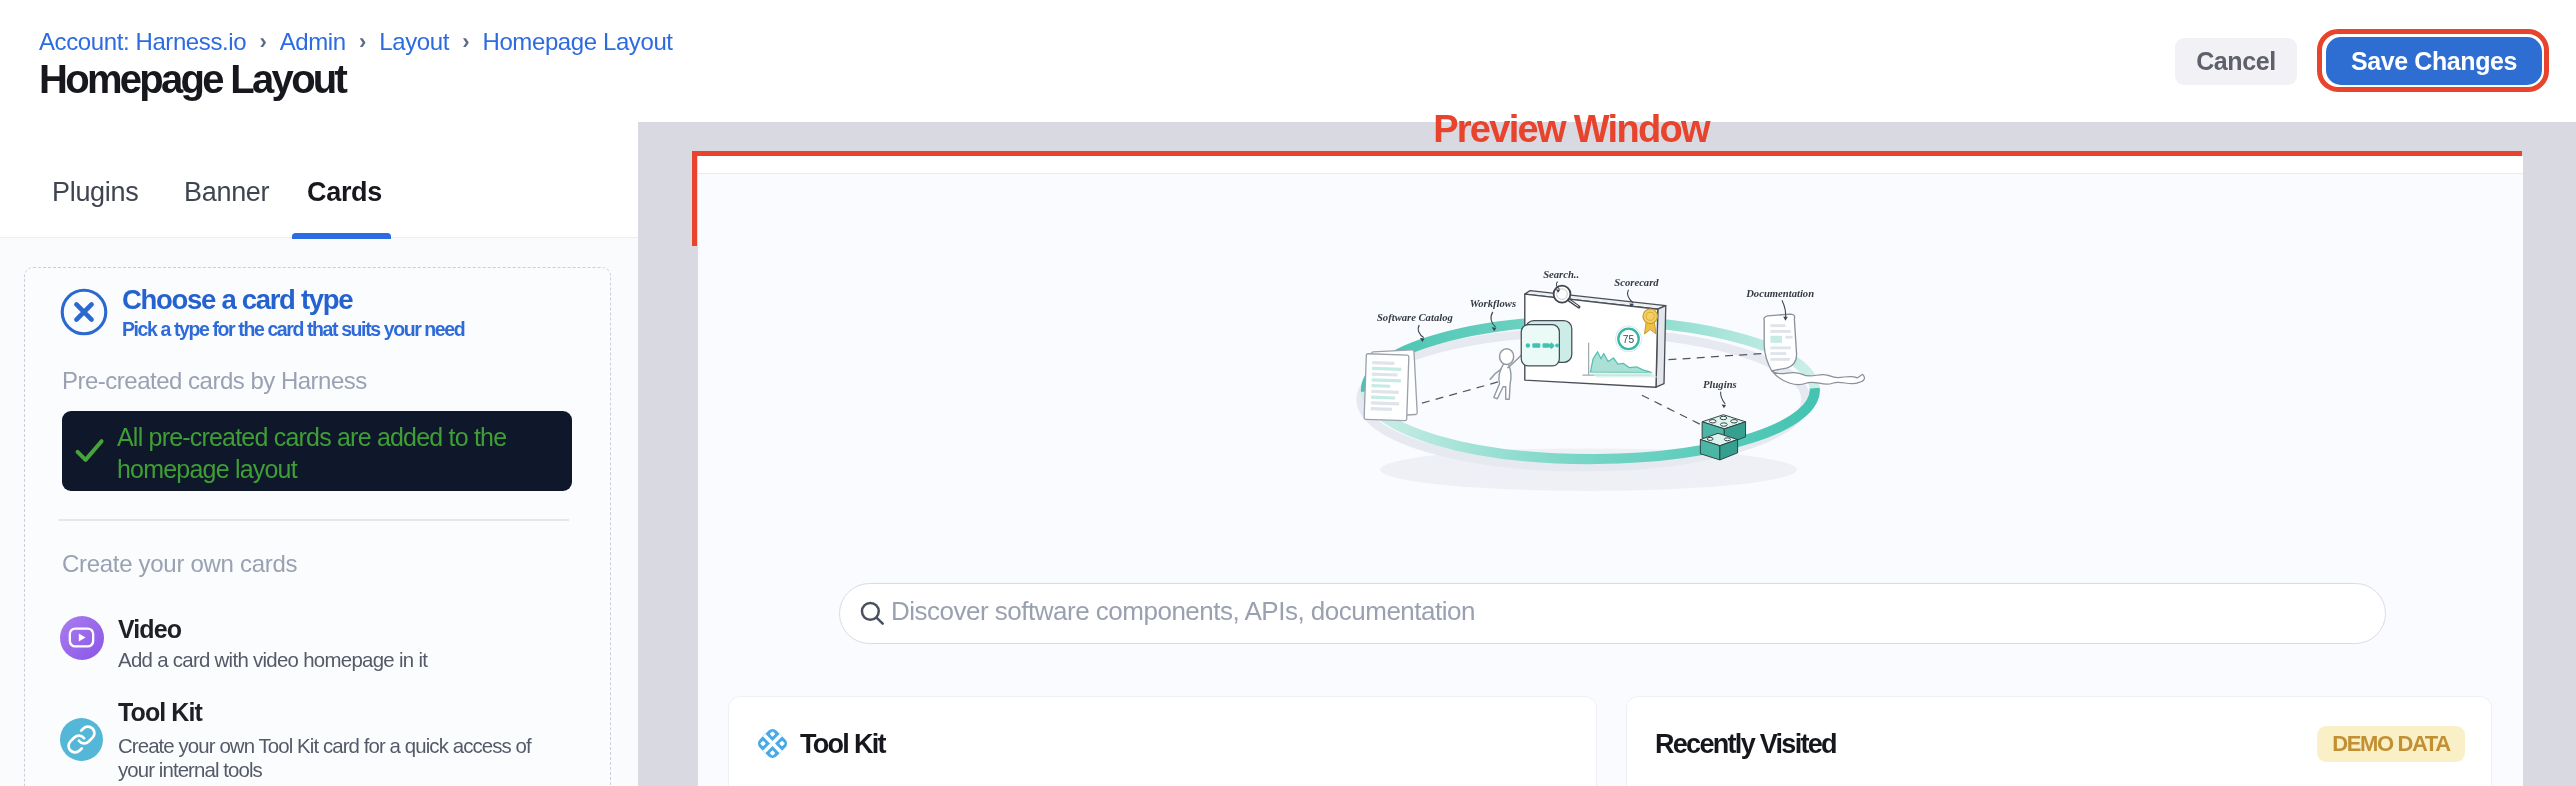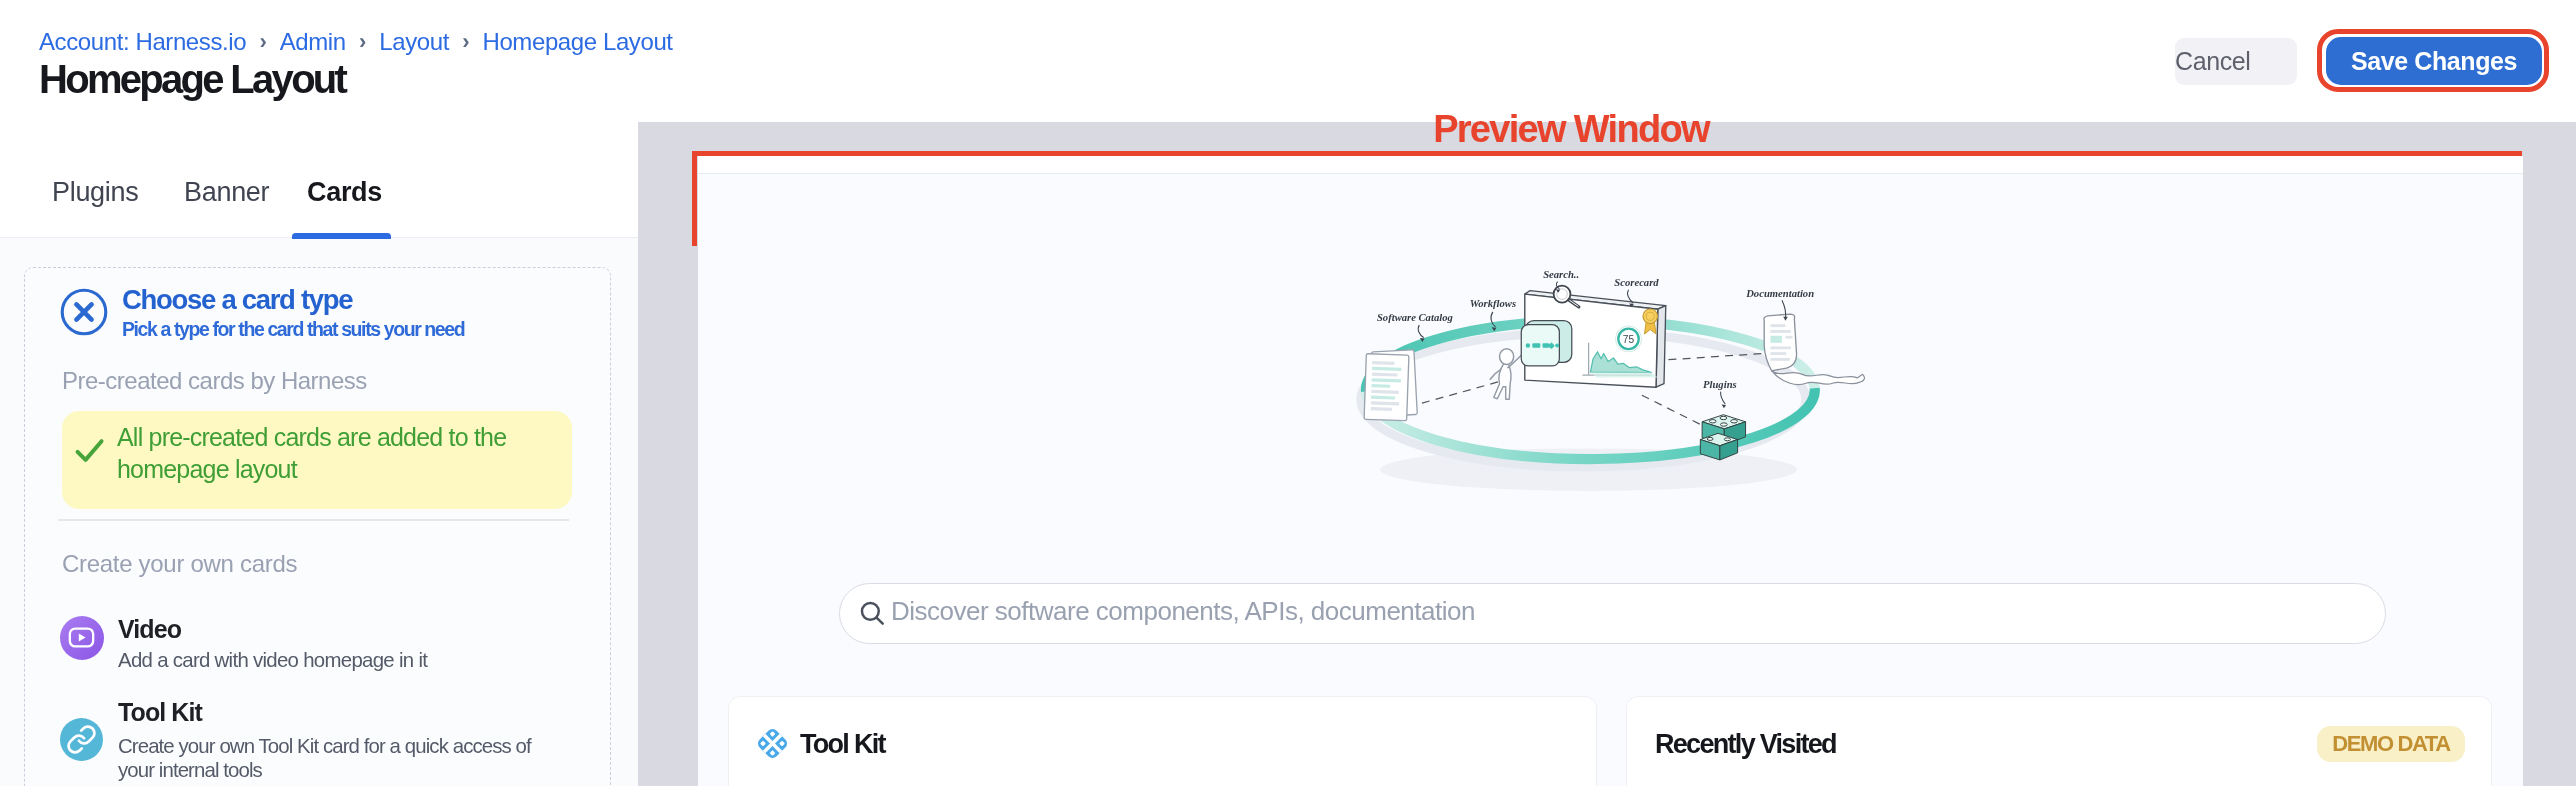--- a/index.html
+++ b/index.html
@@ -6,41 +6,41 @@
   html,body { width:2576px; height:786px; overflow:hidden; }
   body { font-family:"Liberation Sans", sans-serif; position:relative; background:#d9dae1; }
   .abs { position:absolute; }
 
   
   #topbar { left:0; top:0; width:2576px; height:122px; background:#ffffff; }
   #crumbs { left:39px; top:28px; font-size:24px; letter-spacing:-0.4px; color:#2c6be2; white-space:nowrap; }
   #crumbs .sep { color:#5d6b85; font-weight:600; font-size:22px; padding:0 13.3px; position:relative; top:-0.9px; }
   #title { left:39px; top:57px; font-size:40px; font-weight:700; letter-spacing:-2.7px; color:#17181d; }
   #btn-cancel { left:2175px; top:38px; width:122px; height:47px; background:#f2f2f6; border-radius:9px;
-    color:#5e606c; font-size:25px; font-weight:400; letter-spacing:-0.4px; line-height:47px; }
+    color:#5e606c; font-size:25px; font-weight:700; letter-spacing:-0.4px; text-align:center; line-height:47px; }
   #red-ring { left:2317px; top:29px; width:232px; height:63px; border:5.3px solid #e8432c; border-radius:21px; }
   #btn-save { left:2326px; top:37px; width:216px; height:48px; background:#2e6ed2; border-radius:15px;
     color:#ffffff; font-size:25px; font-weight:700; letter-spacing:-0.4px; text-align:center; line-height:48px; }
 
   
   #sidebar { left:0; top:122px; width:638px; height:665px; background:#fafbfd; }
   #tabstrip { left:0; top:0; width:638px; height:116px; background:#ffffff; border-bottom:1.8px solid #eceef2; }
   .tab { top:55px; font-size:27px; color:#3f4450; font-weight:500; letter-spacing:-0.3px; }
   #tab1 { left:52px; }
   #tab2 { left:184px; }
   #tab3 { left:307px; color:#17181d; font-weight:700; }
   #tabline { left:292px; top:111px; width:99px; height:6.2px; background:#2c6be2; border-radius:3.6px 3.6px 0 0; }
 
   #dashbox { left:24px; top:145px; width:587px; height:675px; border:1.8px dashed #c9cedb; border-radius:9px; background:#fbfcfe; }
 
   #xicon { left:60px; top:166px; }
   #h-choose { left:122px; top:162px; font-size:27.5px; font-weight:700; letter-spacing:-1.3px; color:#2462cf; }
   #h-pick { left:122px; top:196px; font-size:19.5px; font-weight:600; letter-spacing:-1.4px; color:#2f6bd8; }
   #h-pre { left:62px; top:245px; font-size:24px; color:#99a1b2; letter-spacing:-0.5px; }
-  #greenbox { left:62px; top:289px; width:510px; height:98px; border-radius:17px; background:#fef9c3; }
+  #greenbox { left:62px; top:289px; width:510px; height:80px; border-radius:9px; background:#0f172a; }
   #greenbox svg { position:absolute; left:12.4px; top:24px; }
   #greenbox .gtxt { position:absolute; left:55px; top:9.8px; font-size:25px; font-weight:500; letter-spacing:-0.8px;
     color:#3f9e35; line-height:32px; }
   #divider { left:58px; top:397px; width:511px; height:1.8px; background:#e5e7ec; }
   #h-create { left:62px; top:428px; font-size:24px; color:#99a1b2; letter-spacing:-0.3px; }
 
   #vicon { left:60px; top:494px; width:44px; height:44px; border-radius:50%;
     background:linear-gradient(135deg,#aa7df0,#8a55e6); }
   #v-title { left:118px; top:493px; font-size:25px; font-weight:700; letter-spacing:-0.9px; color:#1e2026; }
   #v-desc { left:118px; top:527px; font-size:20.4px; color:#545a68; letter-spacing:-0.7px; }
@@ -61,21 +61,21 @@
 
   #searchbar { left:141px; top:427px; width:1547px; height:61px; background:#ffffff;
     border:1.8px solid #d9dce5; border-radius:31px; }
   #searchtxt { left:193px; top:440px; font-size:26px; color:#99a1b0; letter-spacing:-0.5px; }
 
   .pcard { top:540px; height:91px; background:#ffffff; border:1.8px solid #eef0f4; border-radius:12.4px 12.4px 0 0; border-bottom:none; }
   #card1 { left:30px; width:869px; }
   #card2 { left:928px; width:866px; }
   #c1-title { left:102px; top:573px; font-size:27px; font-weight:700; letter-spacing:-1.7px; color:#15171c; }
   #c2-title { left:957px; top:573px; font-size:27px; font-weight:700; letter-spacing:-1.7px; color:#15171c; }
-  #demo { left:1619px; top:570px; width:148px; height:36px; background:#faf0c8; border-radius:14px;
+  #demo { left:1619px; top:570px; width:148px; height:36px; background:#faf0c8; border-radius:9px;
     color:#c29032; font-size:22px; font-weight:700; text-align:center; line-height:36px; letter-spacing:-1.4px; }
 </style>
 </head>
 <body>
   <div class="abs" id="topbar"></div>
   <div class="abs" id="crumbs">Account: Harness.io<span class="sep">›</span>Admin<span class="sep">›</span>Layout<span class="sep">›</span>Homepage Layout</div>
   <div class="abs" id="title">Homepage Layout</div>
   <div class="abs" id="btn-cancel">Cancel</div>
   <div class="abs" id="red-ring"></div>
   <div class="abs" id="btn-save">Save Changes</div>

